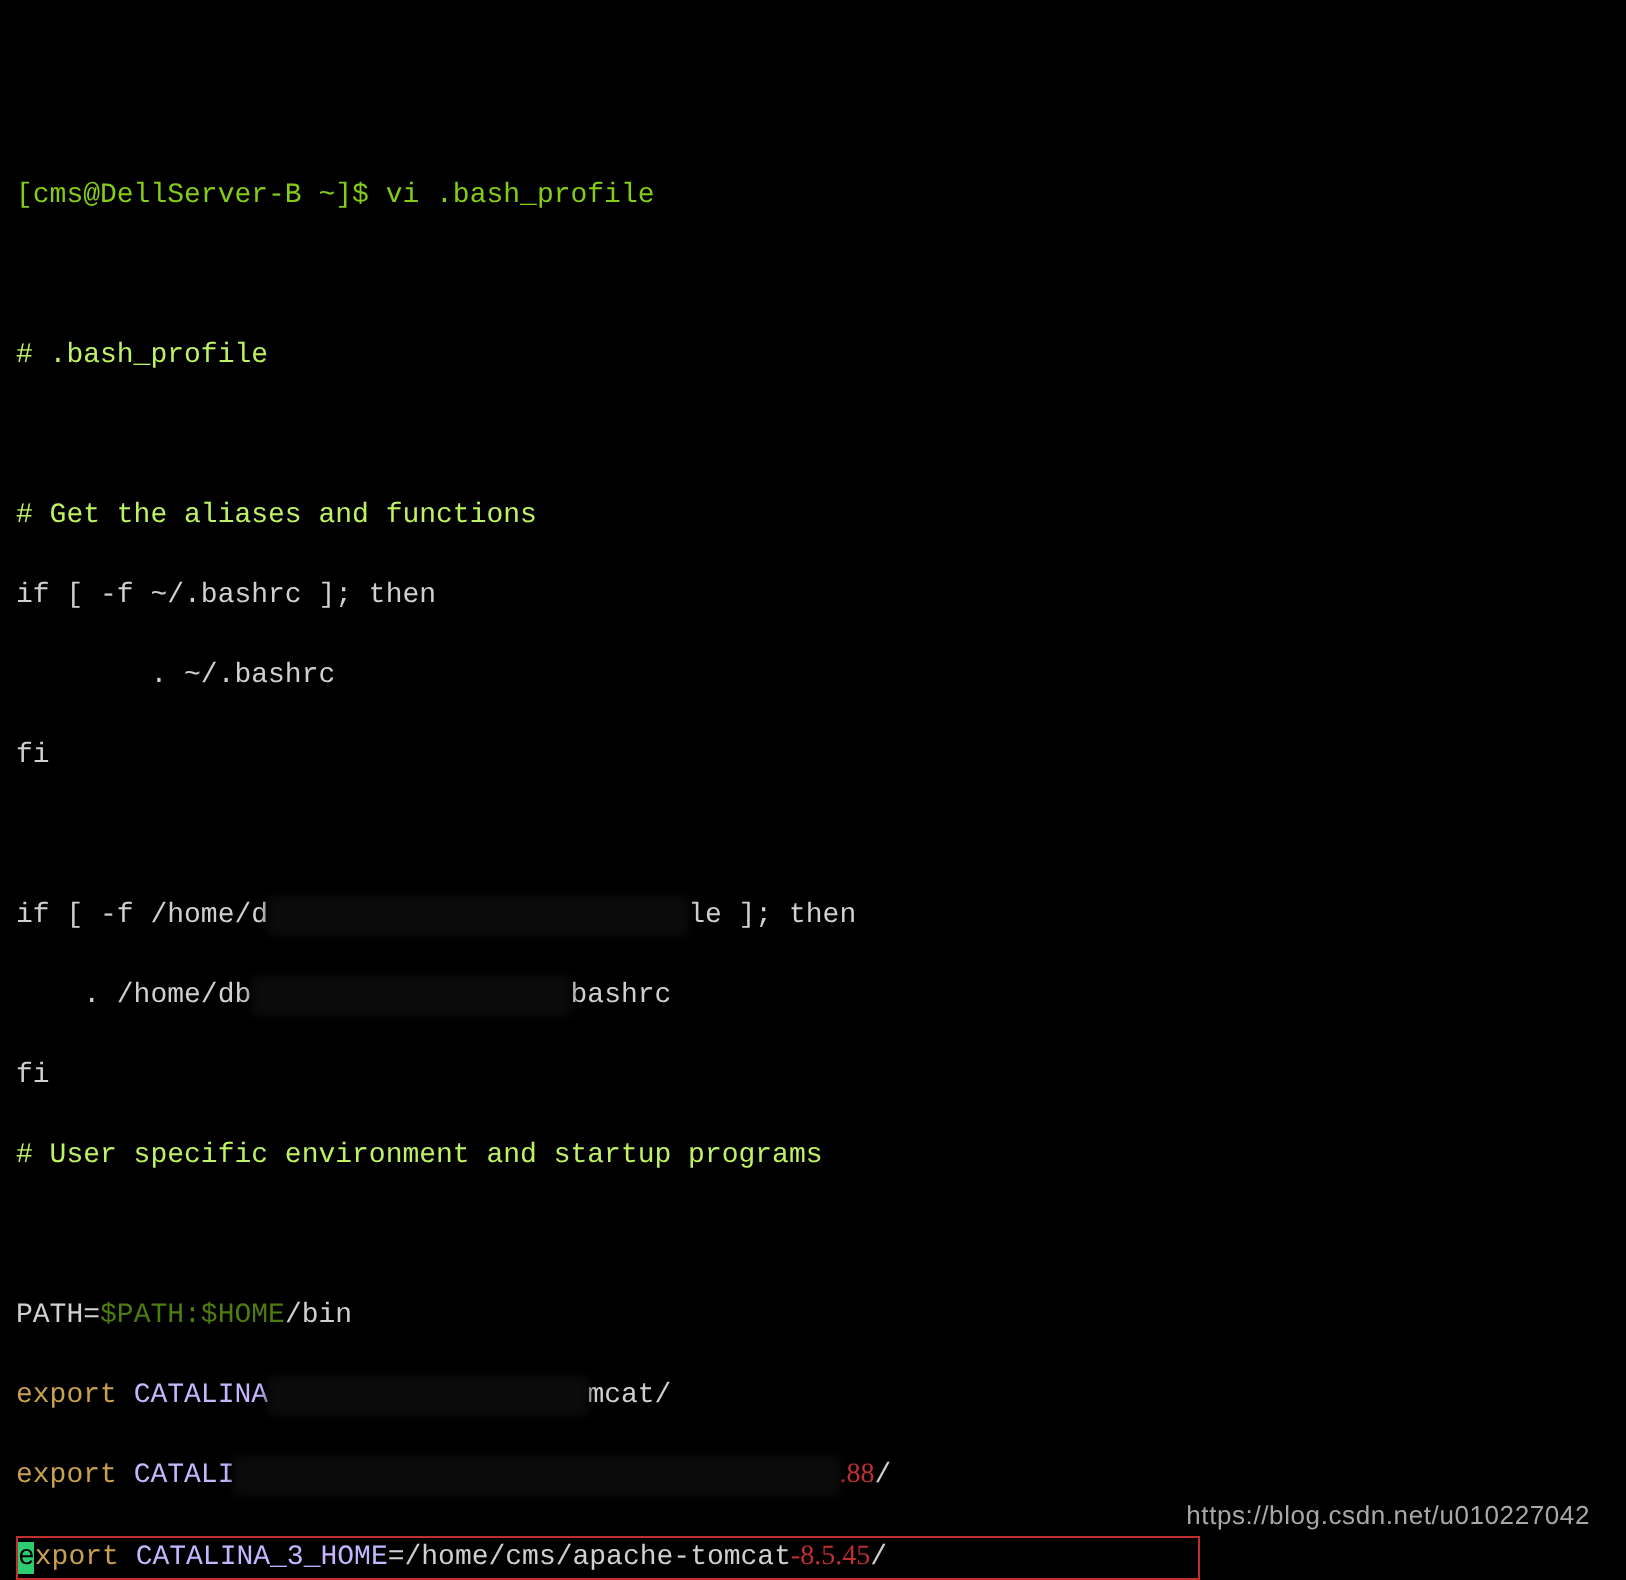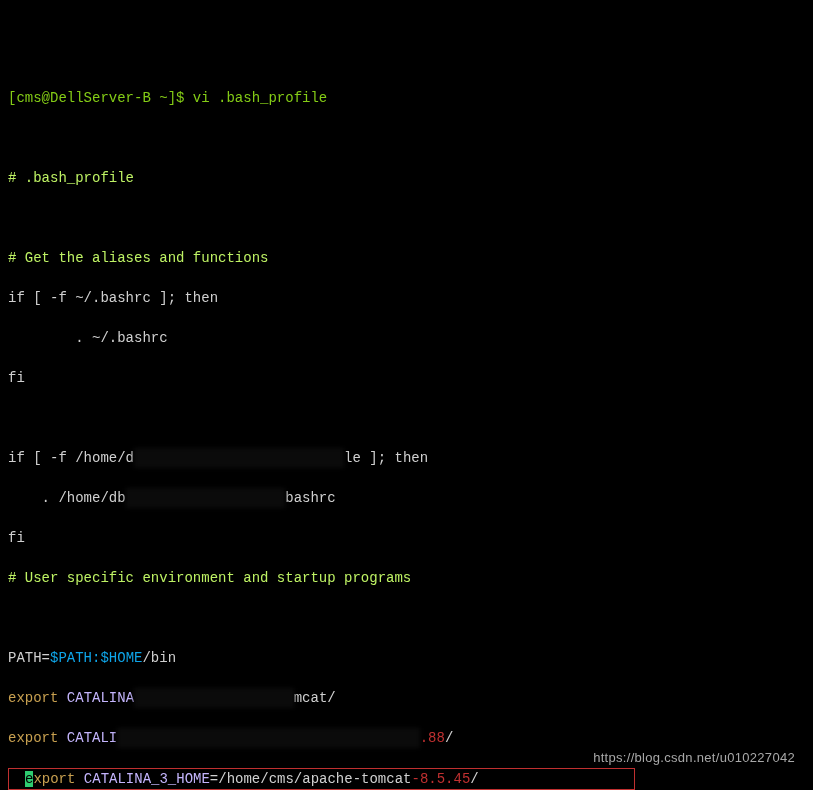--- a/index.html
+++ b/index.html
@@ -14,24 +14,24 @@
       padding: 8px 8px;
       position: relative;
       overflow: hidden;
       white-space: pre;
     }
     .line { display: block; min-height: 20px; }
     .prompt { color: #84cc16; }
     .comment { color: #bef264; }
     .keyword { color: #c8a050; font-family: Liberation Mono, monospace; }
     .path-var { color: #c4b5fd; }
-    .special { color: #0ea5e9; }
-    .red { color: #c03030; }
+    .special { color: #4d7c0f; }
+    .red { color: #c03030; font-family: Liberation Serif, serif; }
     .cursor { background: #2ecc71; color: #000; }
-    .redbox { border: 1px solid #c03030; display: inline-block; padding: 0 4px 0 16px; }
+    .redbox { border: 1px solid #c03030; display: inline-block; padding: 0 4px 0 0; }
     .smudge {
       display: inline-block;
       background: #0b0b0b;
       color: transparent;
       filter: blur(2px);
       vertical-align: bottom;
     }
     .watermark {
       position: absolute;
       bottom: 22px;

